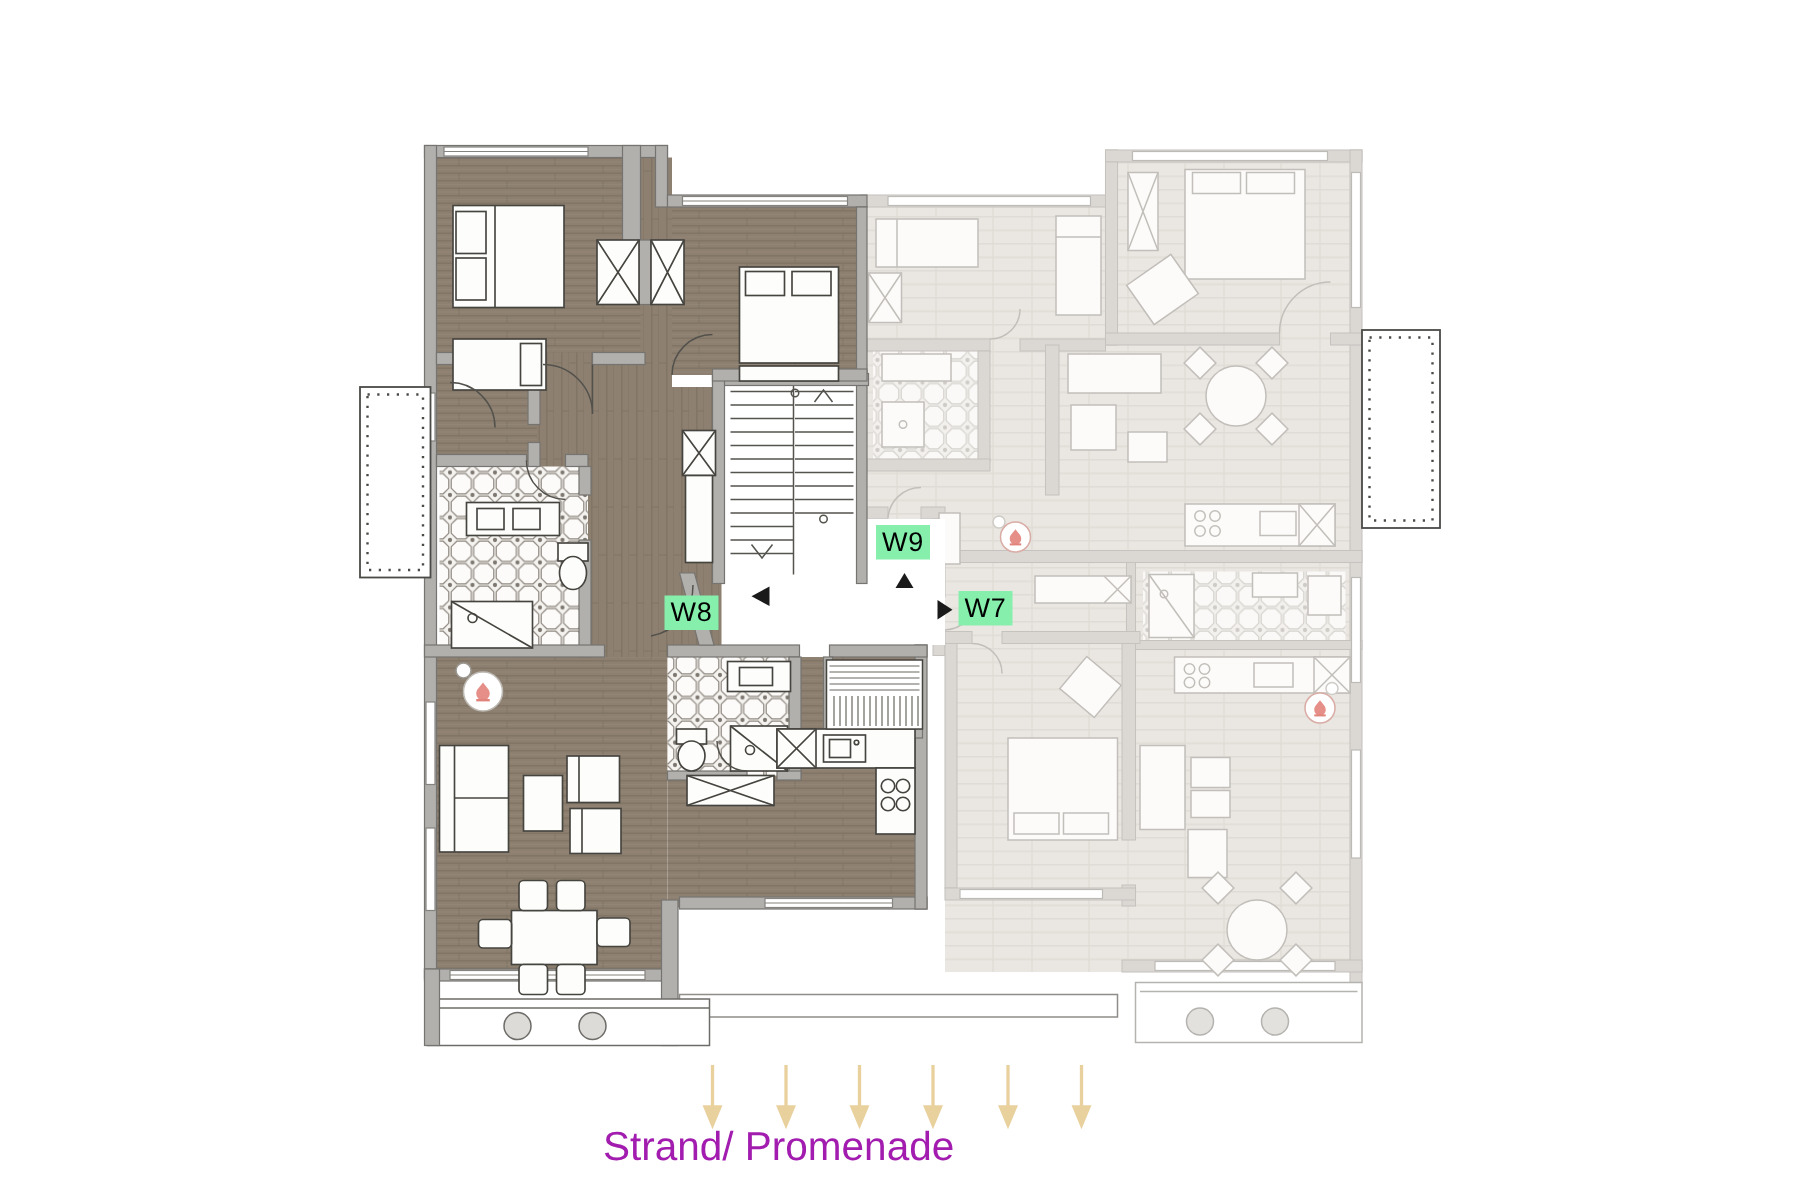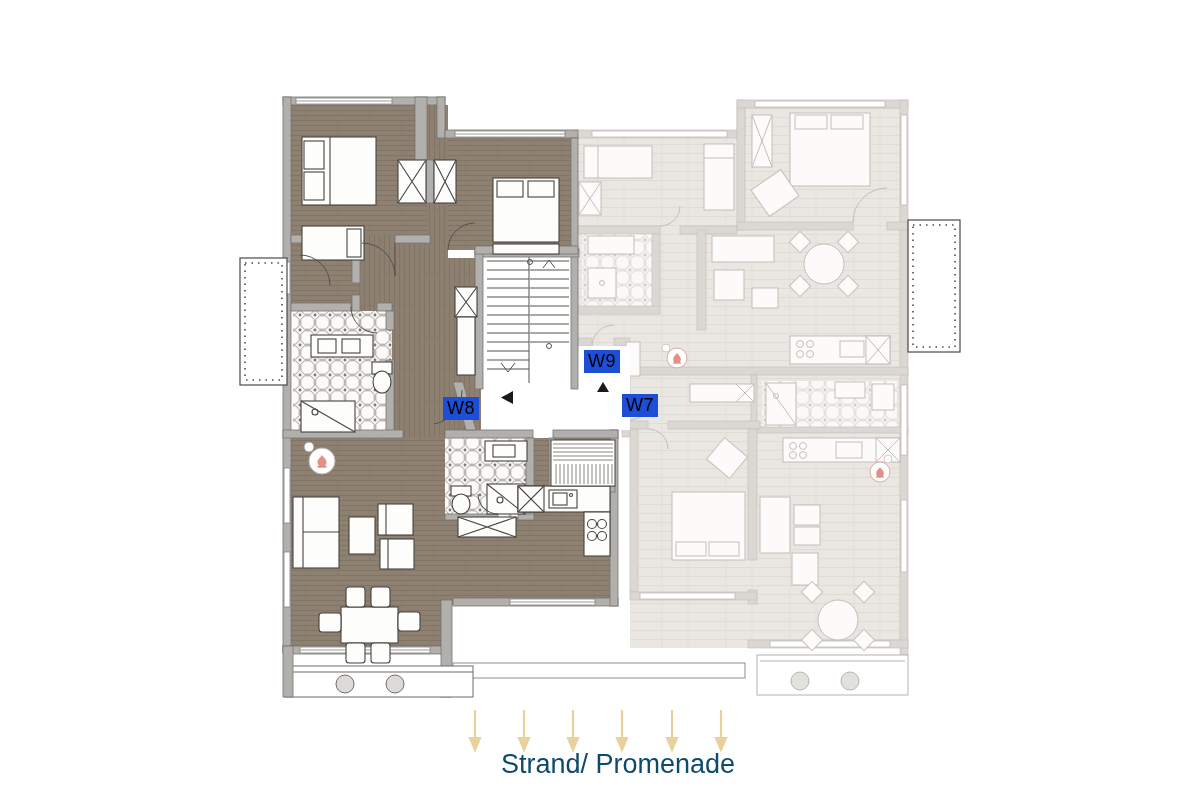--- a/index.html
+++ b/index.html
@@ -1,22 +1,22 @@
 <!DOCTYPE html>
 <html style="--background: #ffffff; --wood-floor: #8d8070; --wall: #b2b0ad; --faded-floor: #eae7e2; --faded-wall: #dbd8d4; --arrow: #e9d19e; --fireplace: #e2837b; --label-text: #000000;"><head>
 <meta charset="utf-8">
 <style>
   html,body{margin:0;padding:0;background:#fff;}
   .stage{position:relative;width:1200px;height:800px;background:var(--background,#fff);overflow:hidden;
          font-family:"Liberation Sans",sans-serif;}
   svg{position:absolute;left:0;top:0;}
-  .badge{position:absolute;background:#1d4ed8;color:var(--label-text,#000);
+  .badge{position:absolute;background:#86efac;color:var(--label-text,#000);
          font:400 18px/1.15 "Liberation Sans",sans-serif;padding:1px 4px;letter-spacing:.5px;}
-  .caption{position:absolute;left:418px;top:750px;width:400px;text-align:center;
-           font:400 27px/1.1 "Liberation Sans",sans-serif;color:#0c4a6e;}
+  .caption{position:absolute;left:402px;top:750px;width:400px;text-align:left;
+           font:400 27px/1.1 "Liberation Sans",sans-serif;color:#a21caf;}
 </style>
 </head>
 <body>
 
 <div class="stage">
 
 <svg width="1200" height="800" viewBox="0 0 1200 800">
 <defs>
   <pattern id="woodH" width="64" height="10" patternUnits="userSpaceOnUse">
     <rect width="64" height="10" fill="#8d8070"></rect>
@@ -405,17 +405,17 @@
         <polygon points="617,738 627,738 622,750"></polygon>
   <line x1="672" y1="710" x2="672" y2="740"></line>
         <polygon points="667,738 677,738 672,750"></polygon>
   <line x1="721" y1="710" x2="721" y2="740"></line>
         <polygon points="716,738 726,738 721,750"></polygon>
 </g>
 </svg>
 
 <div class="badge" style="left:443px;top:397px">W8</div>
 <div class="badge" style="left:584px;top:350px">W9</div>
-<div class="badge" style="left:622px;top:394px">W7</div>
+<div class="badge" style="left:639px;top:394px">W7</div>
 
 <div class="caption">Strand/ Promenade</div>
 
 </div>
 
 </body></html>

